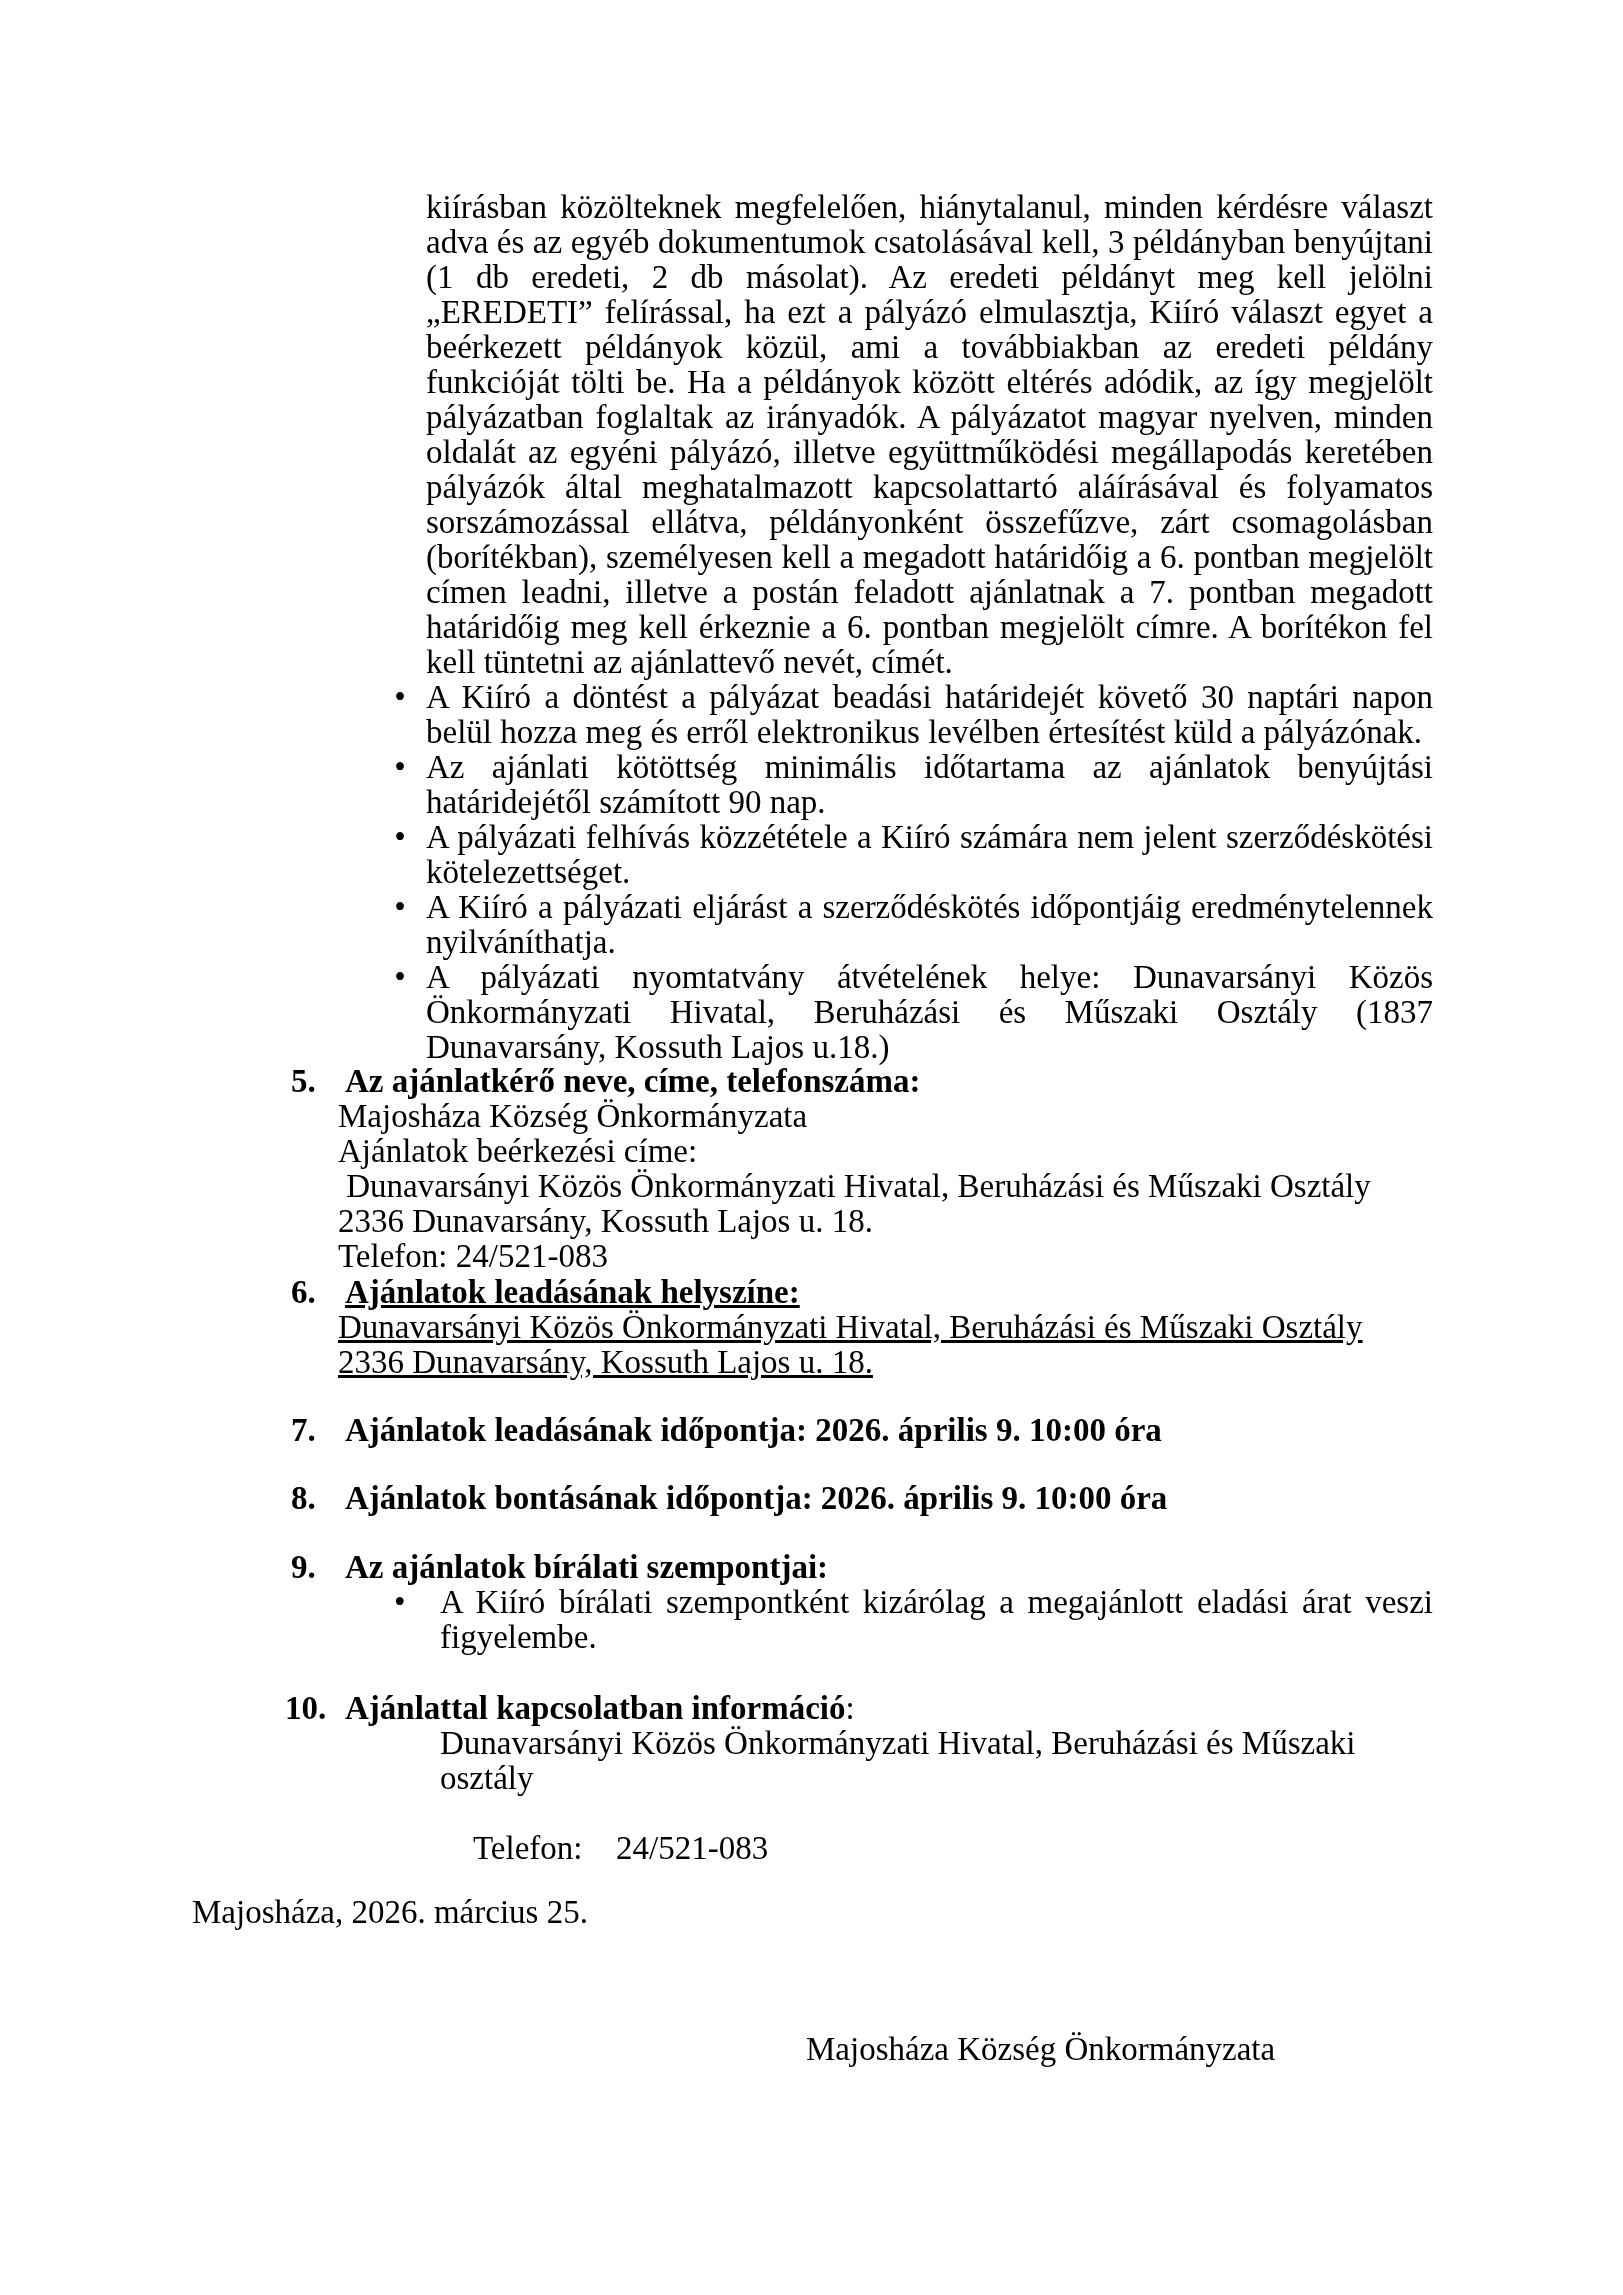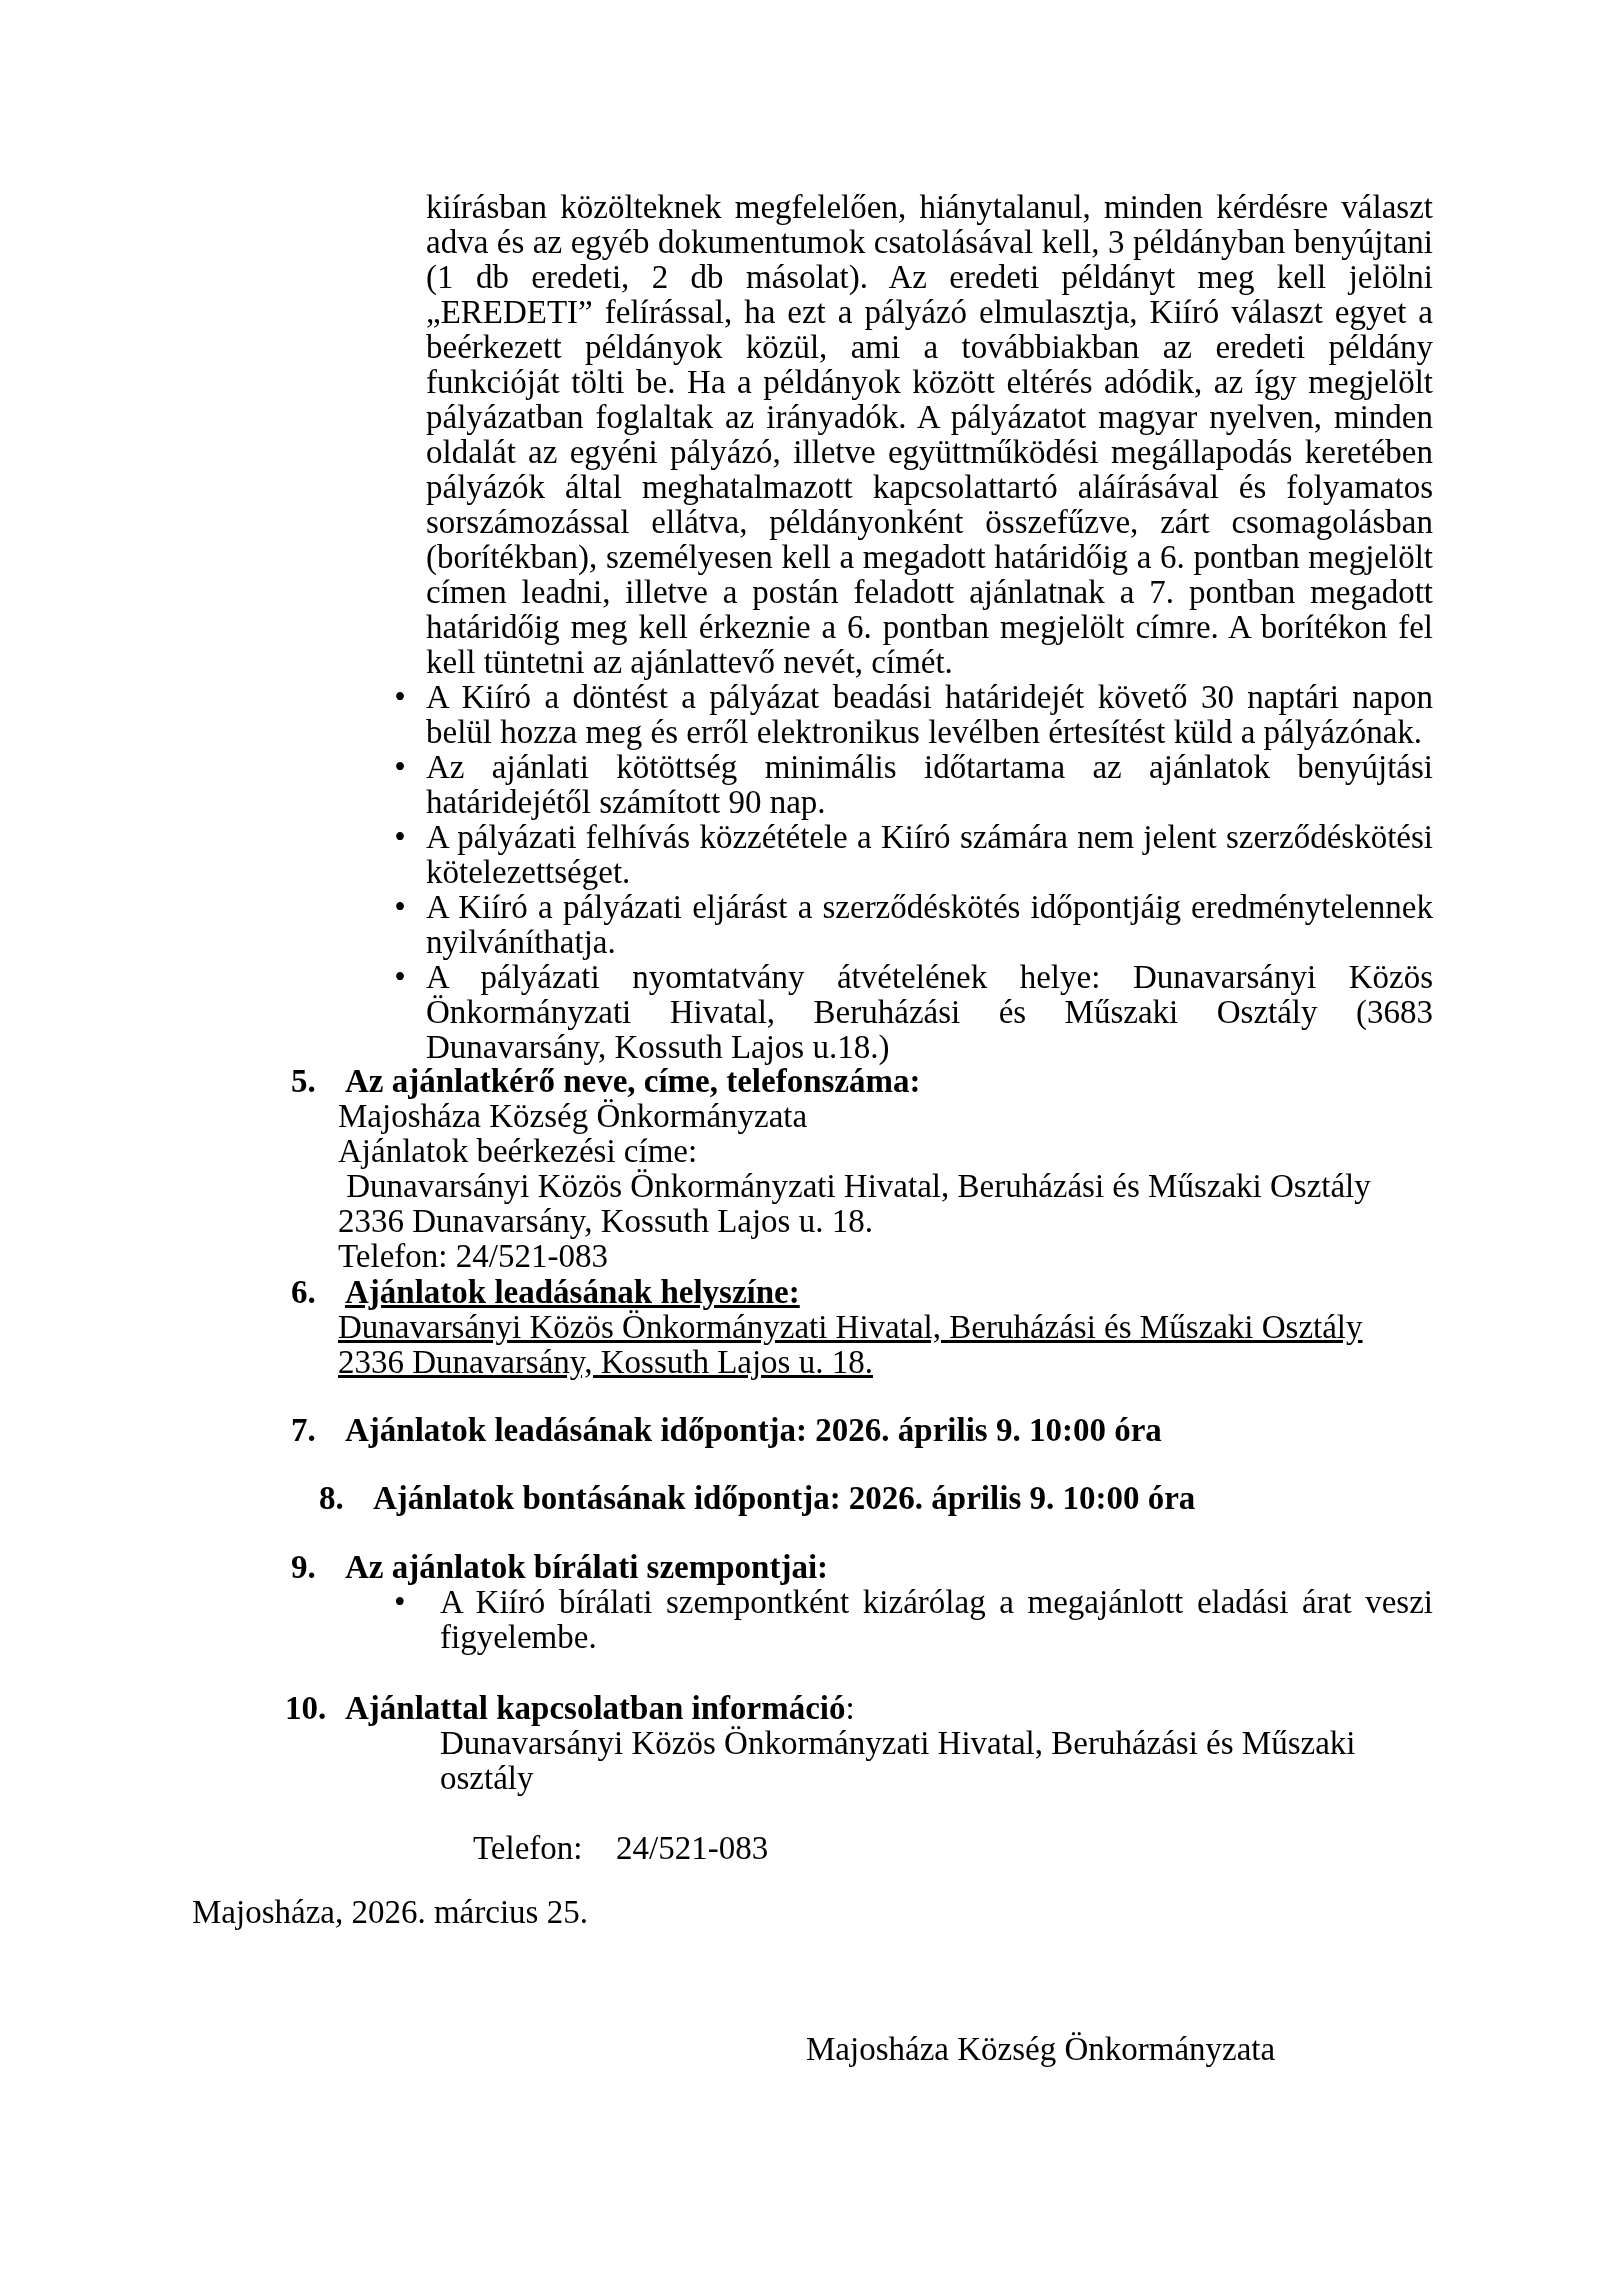--- a/index.html
+++ b/index.html
@@ -79,21 +79,21 @@
     <div class="bullet-item">
       <span class="bullet-dot">•</span>
       <span>A pályázati felhívás közzététele a Kiíró számára nem jelent szerződéskötési kötelezettséget.</span>
     </div>
     <div class="bullet-item">
       <span class="bullet-dot">•</span>
       <span>A Kiíró a pályázati eljárást a szerződéskötés időpontjáig eredménytelennek nyilváníthatja.</span>
     </div>
     <div class="bullet-item">
       <span class="bullet-dot">•</span>
-      <span>A pályázati nyomtatvány átvételének helye: Dunavarsányi Közös Önkormányzati Hivatal, Beruházási és Műszaki Osztály (3683 Dunavarsány, Kossuth Lajos u.18.)</span>
+      <span>A pályázati nyomtatvány átvételének helye: Dunavarsányi Közös Önkormányzati Hivatal, Beruházási és Műszaki Osztály (1837 Dunavarsány, Kossuth Lajos u.18.)</span>
     </div>
   </div>
 </div>
 
 <div class="section" style="top:1032px;margin-top:32px;">
   <div class="sec-head">
     <span class="sec-num">5.</span><span>Az ajánlatkérő neve, címe, telefonszáma:</span>
   </div>
   <div class="sec-body-line">Majosháza Község Önkormányzata</div>
   <div class="sec-body-line">Ajánlatok beérkezési címe:</div>
@@ -109,21 +109,21 @@
   <div class="sec-body-line">Dunavarsányi Közös Önkormányzati Hivatal, Beruházási és Műszaki Osztály</div>
   <div class="sec-body-line">2336 Dunavarsány, Kossuth Lajos u. 18.</div>
 </div>
 
 <div class="section" style="top:1413px;">
   <div class="sec-head">
     <span class="sec-num">7.</span><span>Ajánlatok leadásának időpontja: 2026. április 9. 10:00 óra</span>
   </div>
 </div>
 
-<div class="section" style="top:1481px;margin-left:28px;">
+<div class="section" style="top:1481px;">
   <div class="sec-head">
     <span class="sec-num">8.</span><span>Ajánlatok bontásának időpontja: 2026. április 9. 10:00 óra</span>
   </div>
 </div>
 
 <div class="section" style="top:1550px;">
   <div class="sec-head">
     <span class="sec-num">9.</span><span>Az ajánlatok bírálati szempontjai:</span>
   </div>
   <div id="sec9-bullet">

